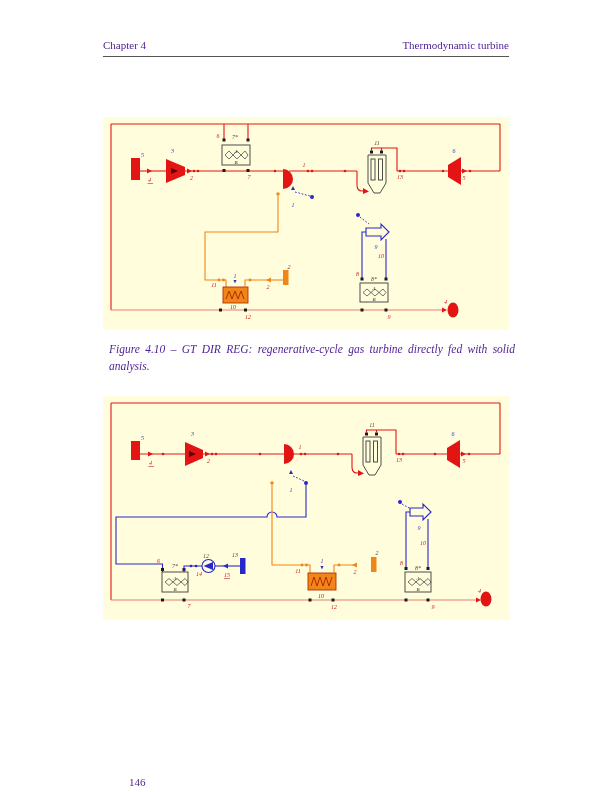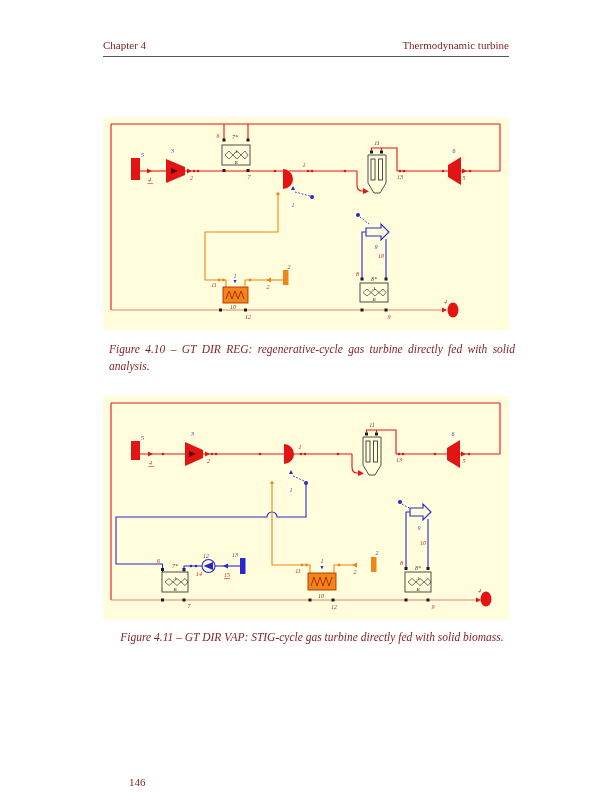--- a/index.html
+++ b/index.html
@@ -1,17 +1,17 @@
 <!DOCTYPE html>
 <html><head>
 <meta charset="utf-8">
 <style>
   html,body{margin:0;padding:0;background:#888;}
   .page{position:relative;width:612px;height:792px;background:#ffffff;
-        font-family:"Liberation Serif",serif;color:#7f1d1d;overflow:hidden;}
+        font-family:"Liberation Serif",serif;color:#4c1d95;overflow:hidden;}
   .header{position:absolute;left:103px;top:39px;width:406px;display:flex;
           justify-content:space-between;font-size:11px;}
   .hrule{position:absolute;left:103px;top:56px;width:406px;border-top:1px solid #555;height:0;}
   .figbox{position:absolute;left:103px;background:#FFFDDC;}
   .fig1{top:117px;width:406px;height:213px;}
   .fig2{top:396px;width:406px;height:224px;}
   .cap{position:absolute;left:109px;width:406px;font-style:italic;font-size:11.5px;line-height:17px;}
   .cap1{top:341px;}
   .cap1 .j{text-align:justify;text-align-last:justify;}
   .cap2{top:629px;text-align:center;}
@@ -355,18 +355,15 @@
     </g>
 
     <g>
       <polygon class="red" points="373,201.5 378,204 373,206.5"></polygon>
       <ellipse class="red" cx="383" cy="203" rx="5.5" ry="7.5"></ellipse>
       <text class="t tr" x="378" y="197" text-anchor="end">4</text>
     </g>
   </svg>
   </div>
 
-  <div class="cap cap2">
-    <div>Figure 4.11 – GT DIR VAP: STIG-cycle gas turbine directly fed with solid biomass.</div>
-  </div>
 
   <div class="pnum">146</div>
 </div>
 
 </body></html>

